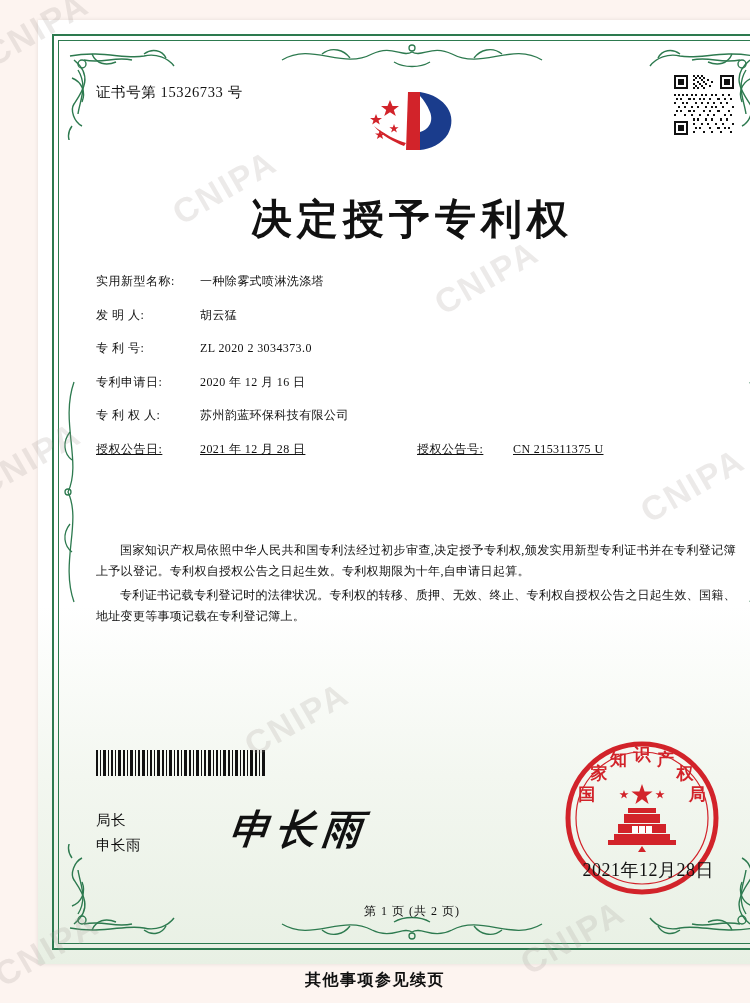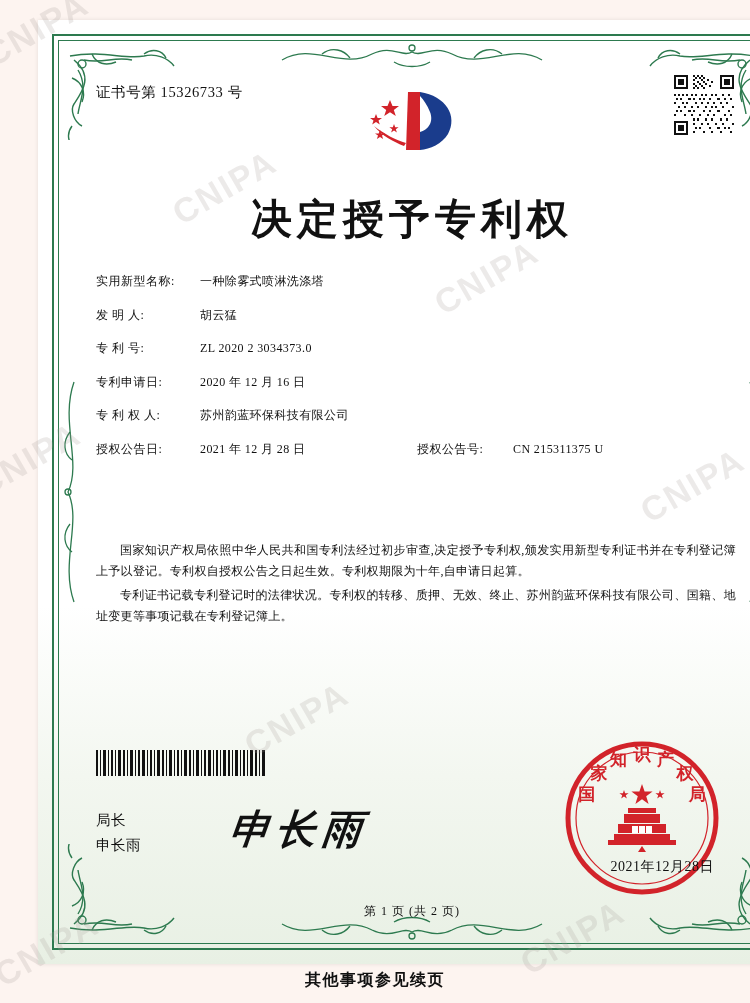--- a/index.html
+++ b/index.html
@@ -138,20 +138,21 @@
     flex: 1;
     letter-spacing: 0.4px;
   }
   .field-value .addr-line2 {
     display: block;
   }
   .row-two {
     display: flex;
     margin-bottom: 15.5px;
     line-height: 1.5;
+    text-decoration: underline;
   }
   .half {
     display: flex;
     flex: 1;
   }
   .half .field-label {
     width: 104px;
     flex: 0 0 104px;
   }
   .half.right .field-label {
@@ -211,21 +212,21 @@
     position: absolute;
     right: 64px;
     top: 718px;
     width: 160px;
     height: 160px;
   }
   .seal-date {
     position: absolute;
     right: 72px;
     top: 838px;
-    font-size: 14px;
+    font-size: 18px;
     color: #111;
     letter-spacing: 0.5px;
     z-index: 6;
   }
 
   .page-num {
     position: absolute;
     left: 0;
     right: 0;
     bottom: 44px;
@@ -536,21 +537,21 @@
         <div class="half right">
           <div class="field-label">授权公告号:</div>
           <div class="field-value">CN 215311375 U</div>
         </div>
       </div>
 
     </div>
 
     <div class="paragraphs">
       <p>国家知识产权局依照中华人民共和国专利法经过初步审查,决定授予专利权,颁发实用新型专利证书并在专利登记簿上予以登记。专利权自授权公告之日起生效。专利权期限为十年,自申请日起算。</p>
-      <p>专利证书记载专利登记时的法律状况。专利权的转移、质押、无效、终止、苏州韵蓝环保科技有限公司、国籍、地址变更等事项记载在专利登记簿上。</p>
+      <p>专利证书记载专利登记时的法律状况。专利权的转移、质押、无效、终止、专利权自授权公告之日起生效、国籍、地址变更等事项记载在专利登记簿上。</p>
     </div>
 
     <svg class="barcode" viewBox="0 0 170 26" shape-rendering="crispEdges">
       <g fill="#111111">
         <rect x="0" y="0" width="2" height="26"></rect>
           <rect x="4" y="0" width="1" height="26"></rect>
         <rect x="7" y="0" width="3" height="26"></rect>
           <rect x="12" y="0" width="1" height="26"></rect>
         <rect x="15" y="0" width="2" height="26"></rect>
           <rect x="19" y="0" width="1" height="26"></rect>

